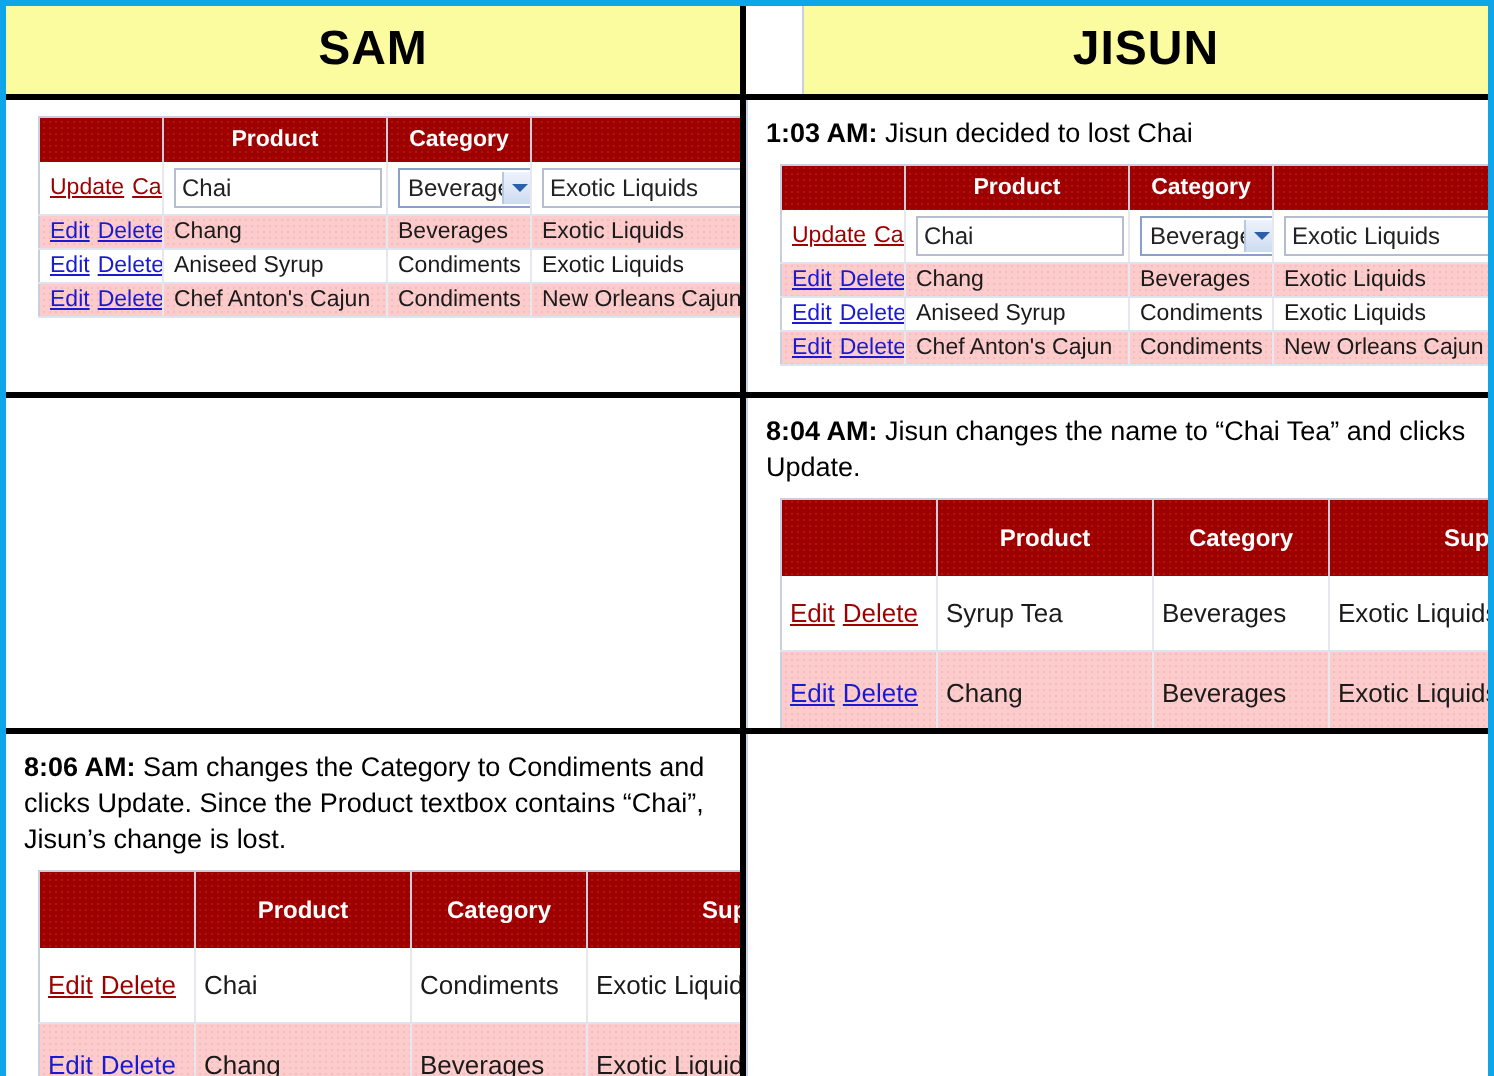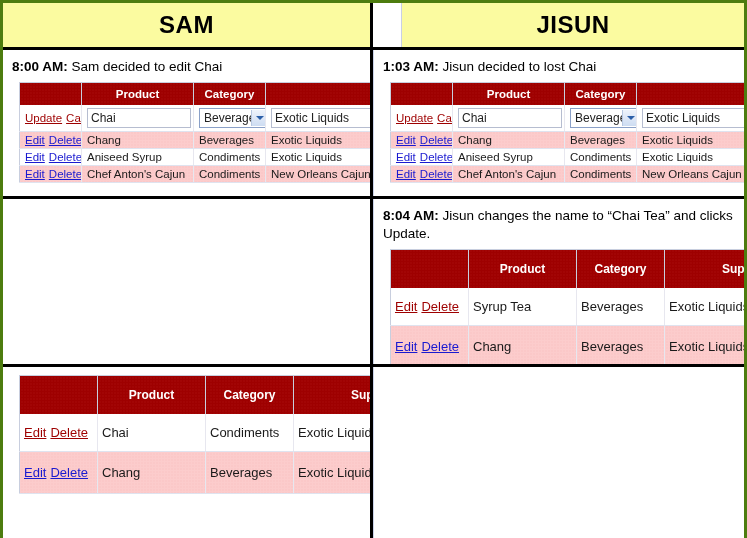--- a/index.html
+++ b/index.html
@@ -5,21 +5,21 @@
   html,body{margin:0;padding:0;}
   body{
     width:747px;height:538px;
     background:#ffffff;
     font-family:"Liberation Sans", sans-serif;
     overflow:hidden;
   }
   .frame{
     position:absolute;left:0;top:0;width:747px;height:538px;
     box-sizing:border-box;
-    border:3px solid #4d7c0f;
+    border:3px solid #0ea5e9;
     background:#ffffff;
   }
   
   .hdr-row{
     position:absolute;left:0;top:0;right:0;height:44px;
     display:flex;
   }
   .hdr-cell{
     background:#fbfba0;
     display:flex;align-items:center;justify-content:center;
@@ -151,23 +151,20 @@
     <div class="hdr-cell right">JISUN</div>
   </div>
   <div class="hdr-sep"></div>
 
   <div class="grid">
 
     <div class="grow r1">
 
       <div class="cellL">
         <div class="cellpad">
-          <div class="caption">
-            <b>8:00 AM:</b><span> Sam decided to edit Chai</span>
-          </div>
           <table class="gv small">
             <colgroup>
                 <col class="c1">
                 <col class="c2">
                 <col class="c3">
                 <col class="c4">
               </colgroup>
             <thead>
               <tr>
                 <th class="c-act"></th>
@@ -327,20 +324,23 @@
         </div>
       </div>
     </div>
 
     <div class="rowsep"></div>
 
     <div class="grow r3">
 
       <div class="cellL">
         <div class="cellpad">
+          <div class="caption">
+            <b>8:06 AM:</b><span> Sam changes the Category to Condiments and clicks Update. Since the Product textbox contains “Chai”, Jisun’s change is lost.</span>
+          </div>
           <table class="gv big">
             <colgroup>
                 <col class="c1">
                 <col class="c2">
                 <col class="c3">
                 <col class="c4">
               </colgroup>
             <thead>
               <tr>
                 <th class="c-act"></th>

